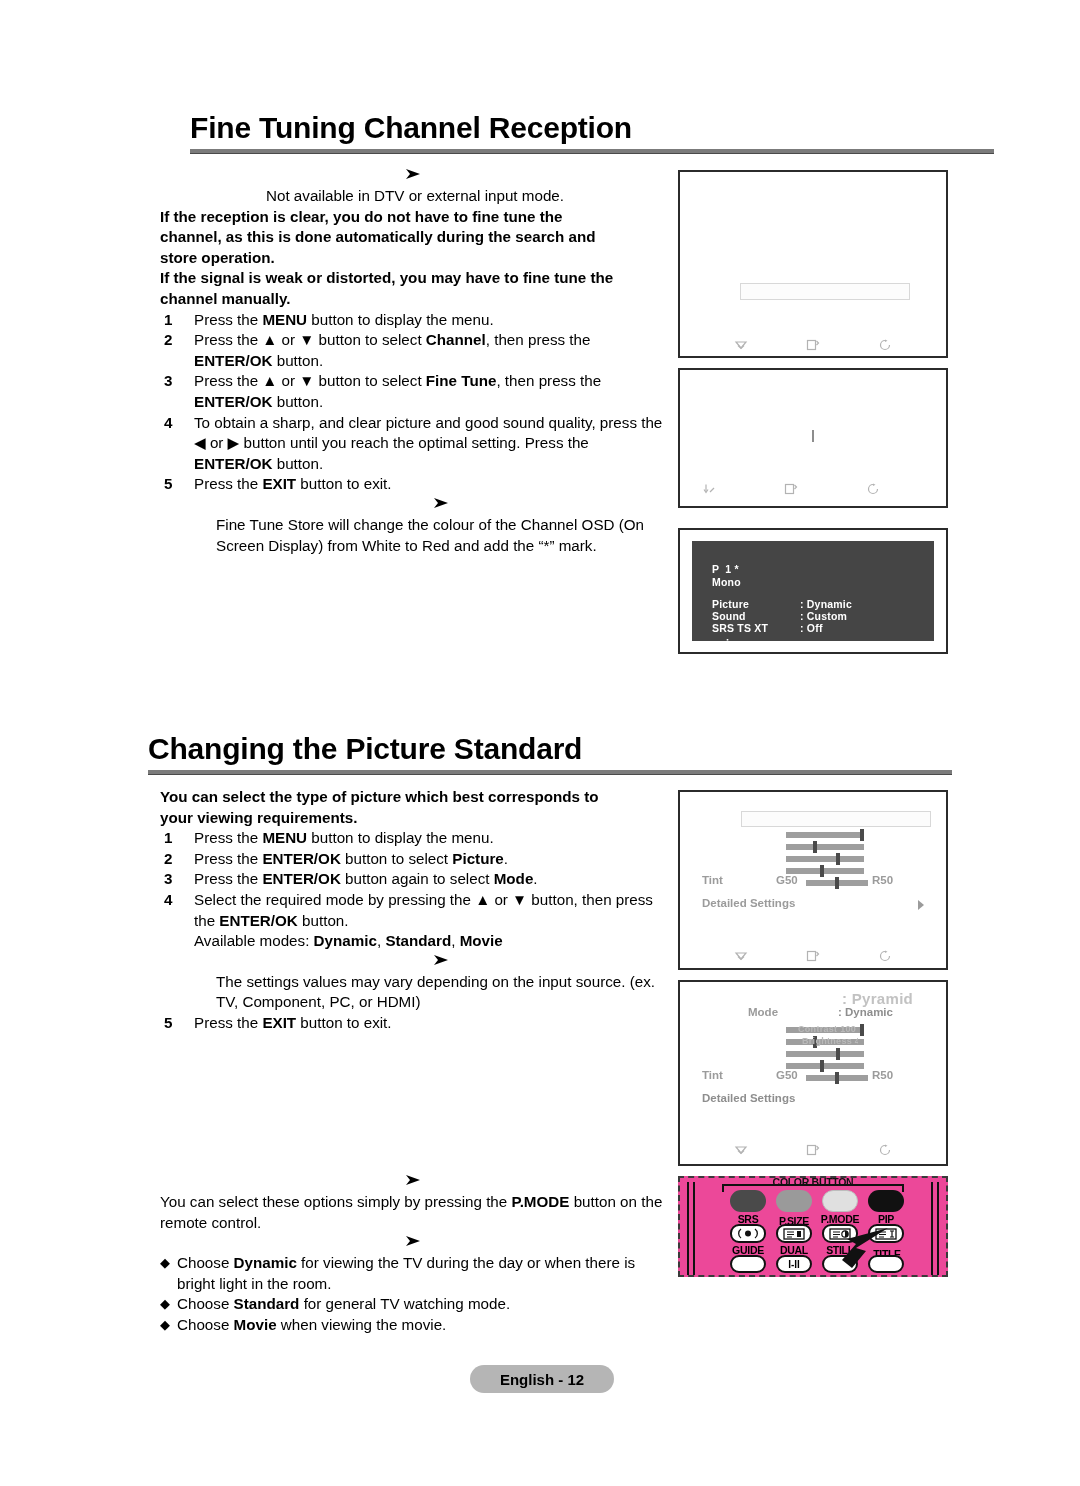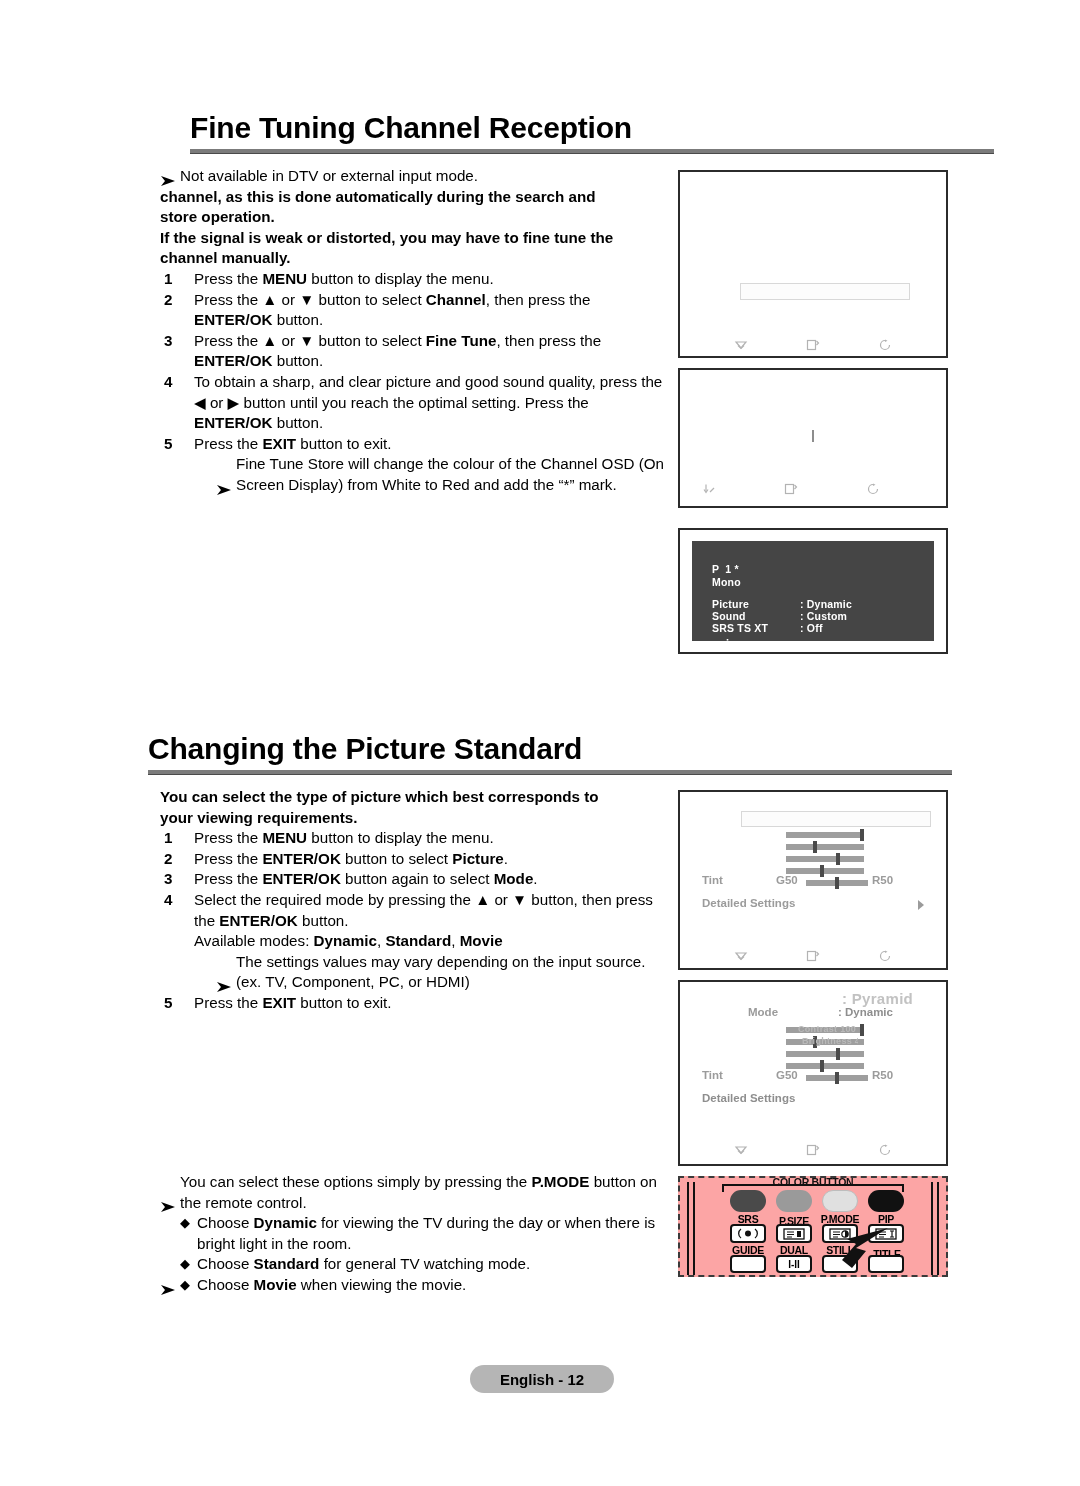--- a/index.html
+++ b/index.html
@@ -80,21 +80,22 @@
     display: inline-block;
     width: 20px;
     flex: 0 0 20px;
     position: relative;
     top: 1px;
   }
   .arrowbullet svg { display: block; }
 
   .arrowrow {
     display: flex;
-    align-items: flex-end;
+    align-items: center;
+    flex-direction: column;
   }
   .arrowrow .atext { flex: 1 1 auto; }
 
   .diamond {
     display: inline-block;
     width: 17px;
     flex: 0 0 17px;
     font-size: 13px;
     line-height: 20.6px;
   }
@@ -170,34 +171,34 @@
     white-space: pre;
     font-size: 10.5px;
     letter-spacing: 0.2px;
   }
 
   
   .remote {
     position: absolute;
     border: 2px dashed #3a3a3a;
     box-sizing: border-box;
-    background: #fca5a5;
+    background: #ec4899;
   }
   .rlabel {
     position: absolute;
     font-size: 10.5px;
     font-weight: bold;
     text-align: center;
     white-space: nowrap;
     letter-spacing: -0.3px;
   }
   .keycap {
     position: absolute;
     border: 2px solid #111;
-    border-radius: 4px;
+    border-radius: 9px;
     box-sizing: border-box;
     background: #fff;
     display: flex;
     align-items: center;
     justify-content: center;
     font-size: 10px;
     font-weight: bold;
   }
   .colorcap {
     position: absolute;
@@ -241,20 +242,21 @@
     <div class="arrowrow">
       <span class="arrowbullet">
         <svg width="18" height="14" viewBox="0 0 18 14">
             <path d="M1 2 L15 7 L1 12 L5 7 Z" fill="#000"></path>
           </svg>
       </span>
       <span class="atext">Not available in DTV or external input mode.</span>
     </div>
 
     <div class="lead">
+      <div>If the reception is clear, you do not have to fine tune the</div>
       <div>channel, as this is done automatically during the search and</div>
       <div>store operation.</div>
       <div>If the signal is weak or distorted, you may have to fine tune the</div>
       <div>channel manually.</div>
     </div>
 
     <div id="s1steps">
         <div class="row">
           <div class="num">1</div>
           <div class="rowtext">Press the <span class="b">MENU</span> button to display the menu.</div>

